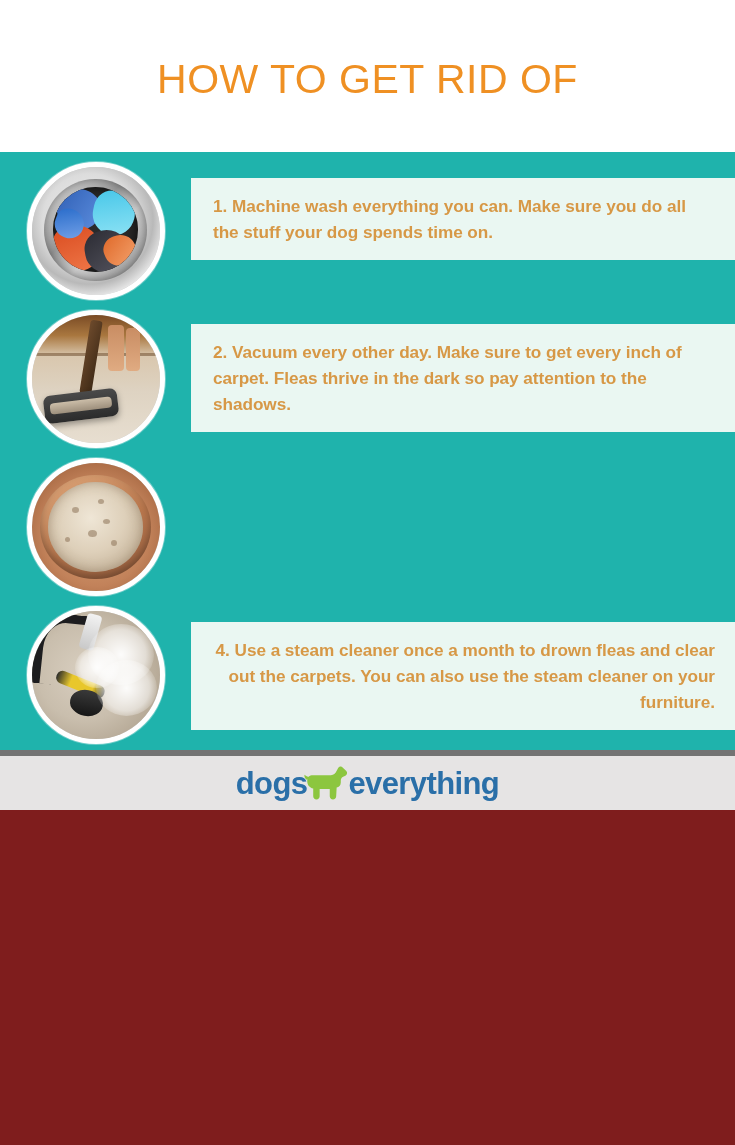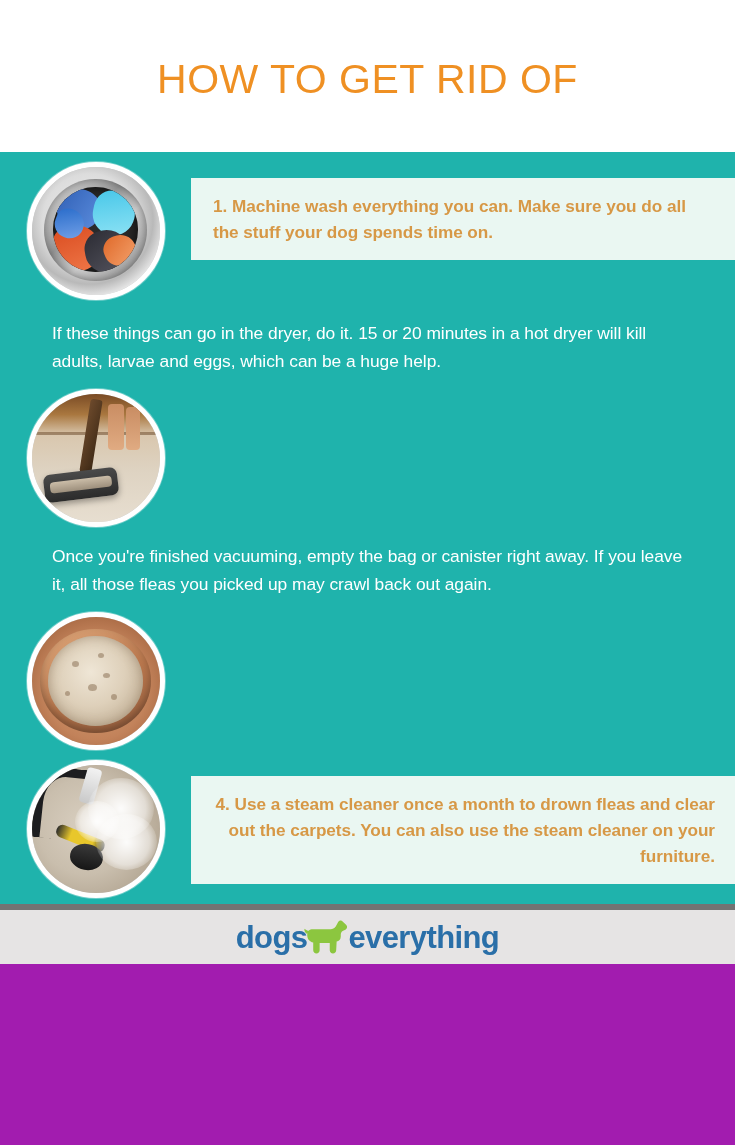--- a/index.html
+++ b/index.html
@@ -10,21 +10,21 @@
     height: 1145px;
     background: #ffffff;
     font-family: "Liberation Sans", sans-serif;
     overflow: hidden;
   }
 
   .infographic {
     position: relative;
     width: 735px;
     height: 1145px;
-    background: #a21caf;
+    background: #7f1d1d;
   }
 
   
   .header {
     height: 152px;
     background: #ffffff;
     display: flex;
     flex-direction: column;
     align-items: center;
     justify-content: center;
@@ -226,40 +226,39 @@
               <div class="cloth c4"></div>
               <div class="cloth c5"></div>
               <div class="cloth c6"></div>
             </div>
           </div>
         </div>
       </div>
       <div class="callout c-step1">1. Machine wash everything you can. Make sure you do all the stuff your dog spends time on.</div>
     </div>
 
-    <div class="para p1">If these things can go in the dryer, do it. 15 or 20 minutes in a hot dryer will kill adults, larvae and eggs, which can be a huge help.</div>
 
     <div class="step-row">
       <div class="circle-wrap">
         <div class="photo-circle">
           <div class="scene">
             <div class="vac-bg"></div>
             <div class="vac-floorline"></div>
             <div class="vac-leg l1"></div>
             <div class="vac-leg l2"></div>
             <div class="vac-wand"></div>
             <div class="vac-head">
                 <div class="vac-head-strip"></div>
               </div>
           </div>
         </div>
       </div>
-    </div>
-
-    <div class="para p2">Once you're finished vacuuming, empty the bag or canister right away. If you leave it, all those fleas you picked up may crawl back out again.</div>
+      <div class="callout c-step2">2. Vacuum every other day. Make sure to get every inch of carpet. Fleas thrive in the dark so pay attention to the shadows.</div>
+    </div>
+
 
     <div class="step-row">
       <div class="circle-wrap">
         <div class="photo-circle">
           <div class="scene">
             <div class="de-bg"></div>
             <div class="de-rim"></div>
             <div class="de-powder"></div>
             <div class="de-speck" style="left:32%;top:34%;width:7px;height:6px;"></div>
             <div class="de-speck" style="left:52%;top:28%;width:6px;height:5px;"></div>

